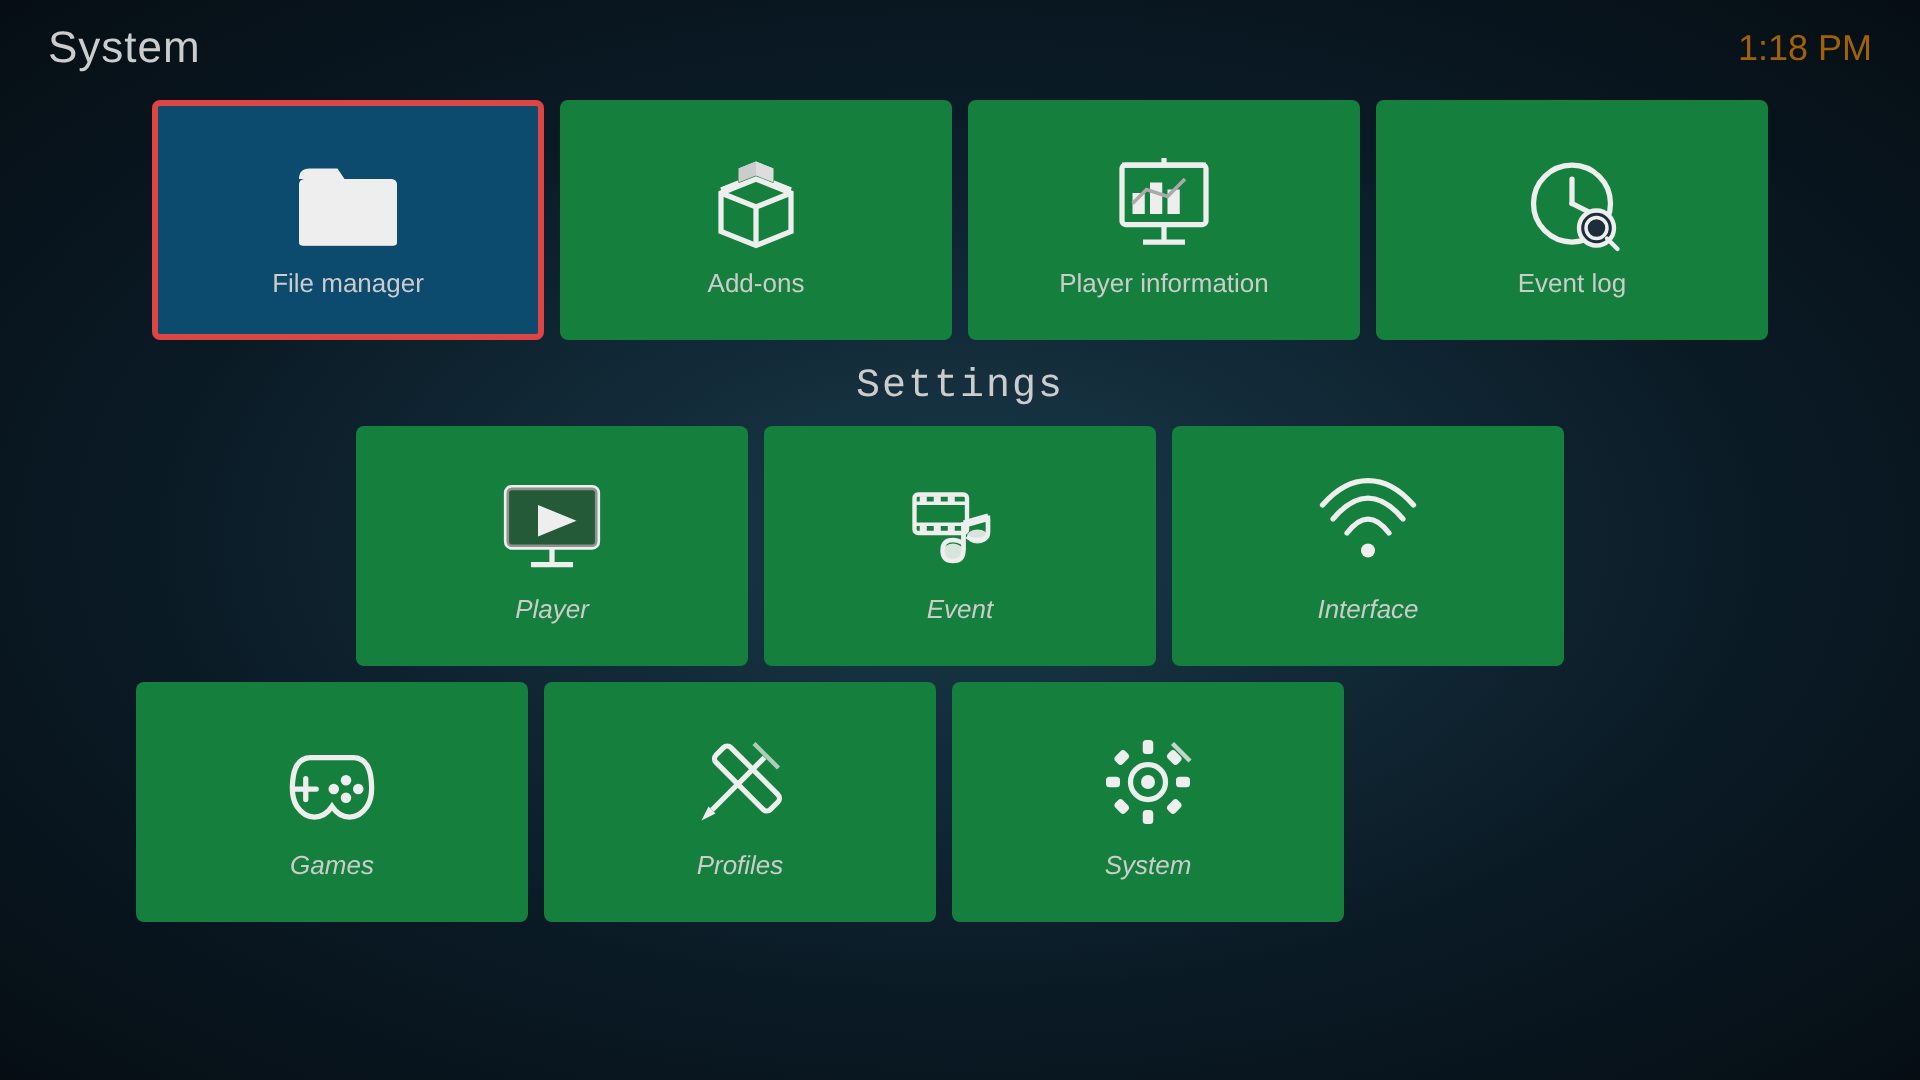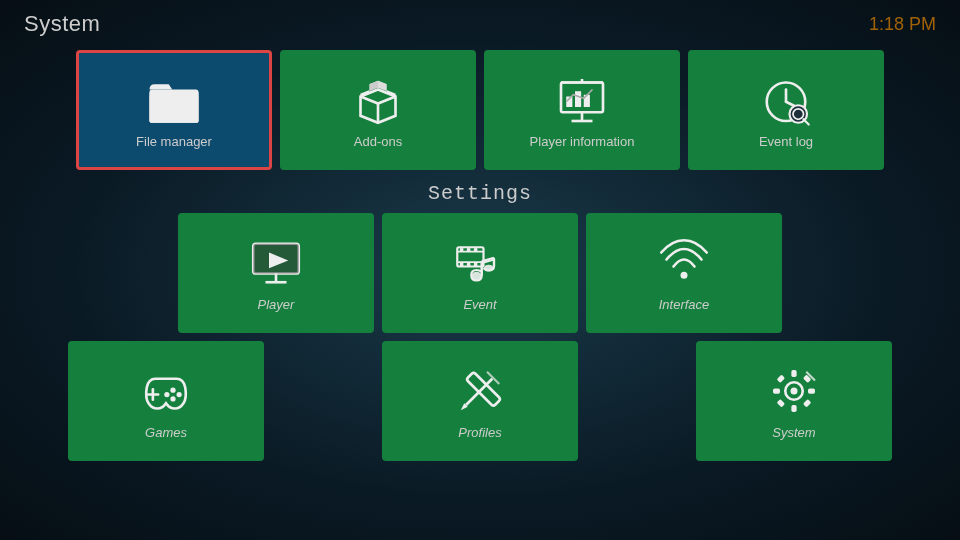--- a/index.html
+++ b/index.html
@@ -88,21 +88,21 @@
 
     .settings-grid {
       display: flex;
       justify-content: center;
       gap: 8px;
       padding: 0 68px;
     }
 
     .settings-row {
       display: flex;
-      justify-content: space-between;
+      justify-content: flex-start;
       gap: 8px;
       padding: 0 68px;
       margin-top: 8px;
     }
 
     .tile-settings {
       width: 196px;
       height: 120px;
       font-style: italic;
     }

